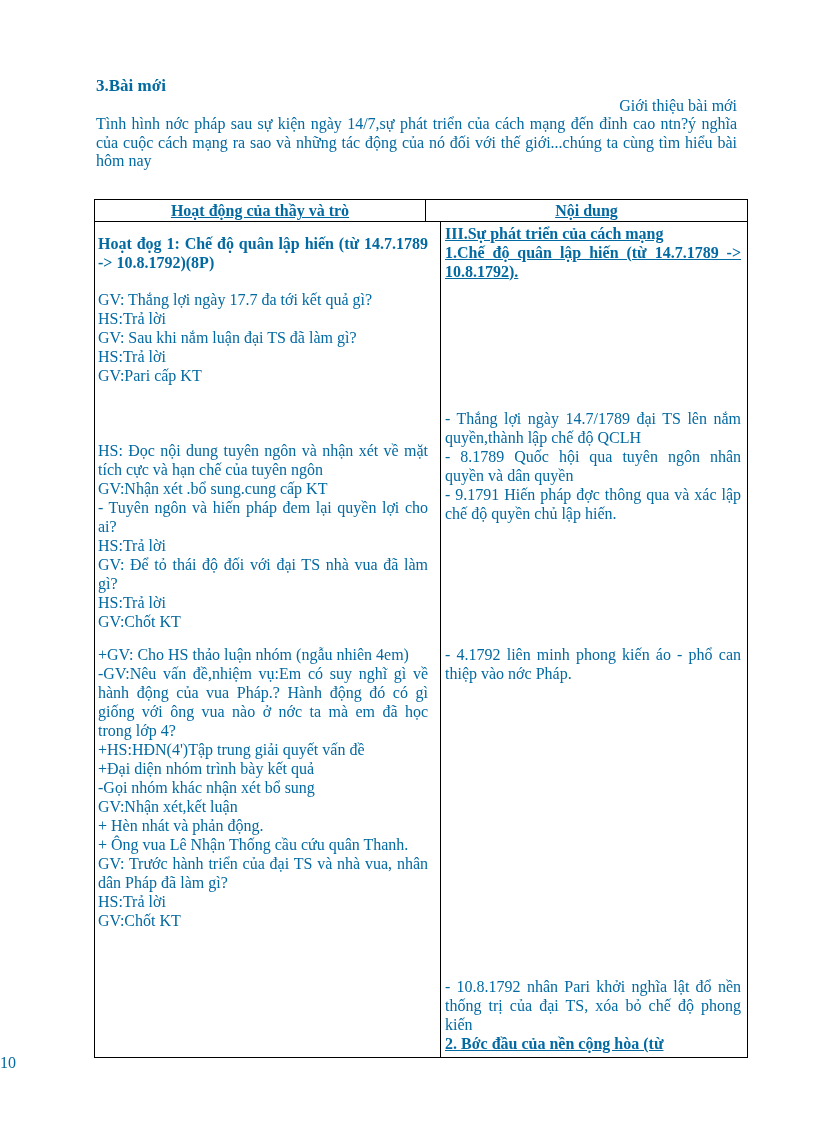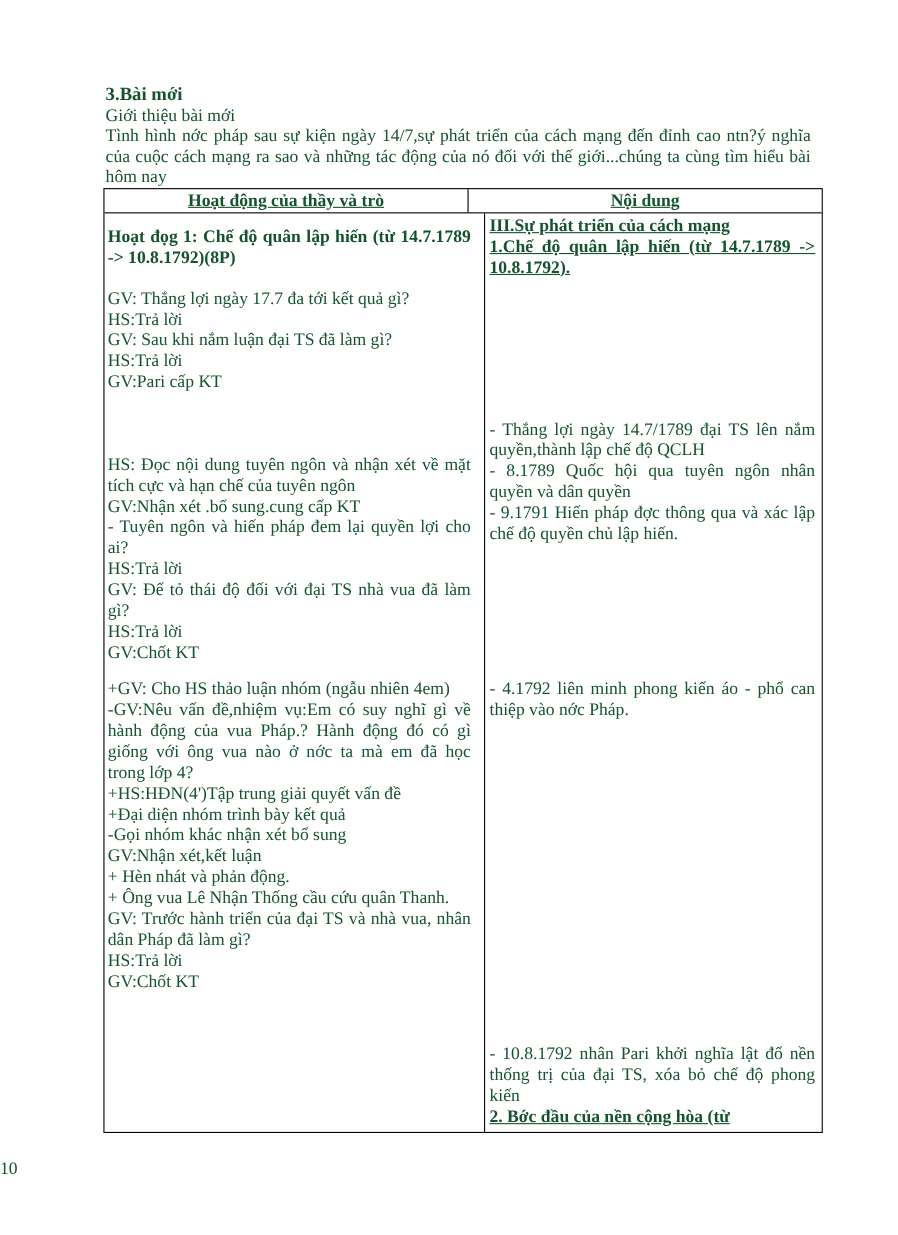--- a/index.html
+++ b/index.html
@@ -1,25 +1,25 @@
 <!DOCTYPE html>
 <html><head>
 <meta charset="utf-8">
 <style>
   html,body{margin:0;padding:0;background:#ffffff;}
   .page{
     width:816px;height:1123px;position:relative;background:#ffffff;
     font-family:"Liberation Serif","DejaVu Serif",serif;
-    font-size:16px;color:#14532d;overflow:hidden;
+    font-size:16px;color:#0369a1;overflow:hidden;
   }
   .content{padding:76px 79px 0 96px;}
   .section-title{font-size:17px;font-weight:bold;line-height:20px;margin:0;}
-  .intro-heading{text-align:left;line-height:19px;}
+  .intro-heading{text-align:right;line-height:19px;}
   .intro-body{text-align:justify;line-height:18.5px;margin:0;}
-  .lesson-table{margin-left:-2px;width:652px;border:1px solid #000;}
+  .lesson-table{margin-top:28px;margin-left:-2px;width:652px;border:1px solid #000;}
   .thead{display:flex;border-bottom:1px solid #000;}
   .th{font-weight:bold;text-decoration:underline;text-align:center;line-height:19px;padding:1px 0;}
   .th-left{width:330px;border-right:1px solid #000;}
   .th-right{flex:1;}
   .tbody{display:flex;height:835px;}
   .cell{line-height:19px;overflow:hidden;}
   .cell p{margin:0;text-align:justify;}
   .cell-left{width:330px;border-right:1px solid #000;padding:12px 12px 0 3px;}
   .cell-right{flex:1;position:relative;padding:2px 6px 0 4px;}
   .bold{font-weight:bold;}

